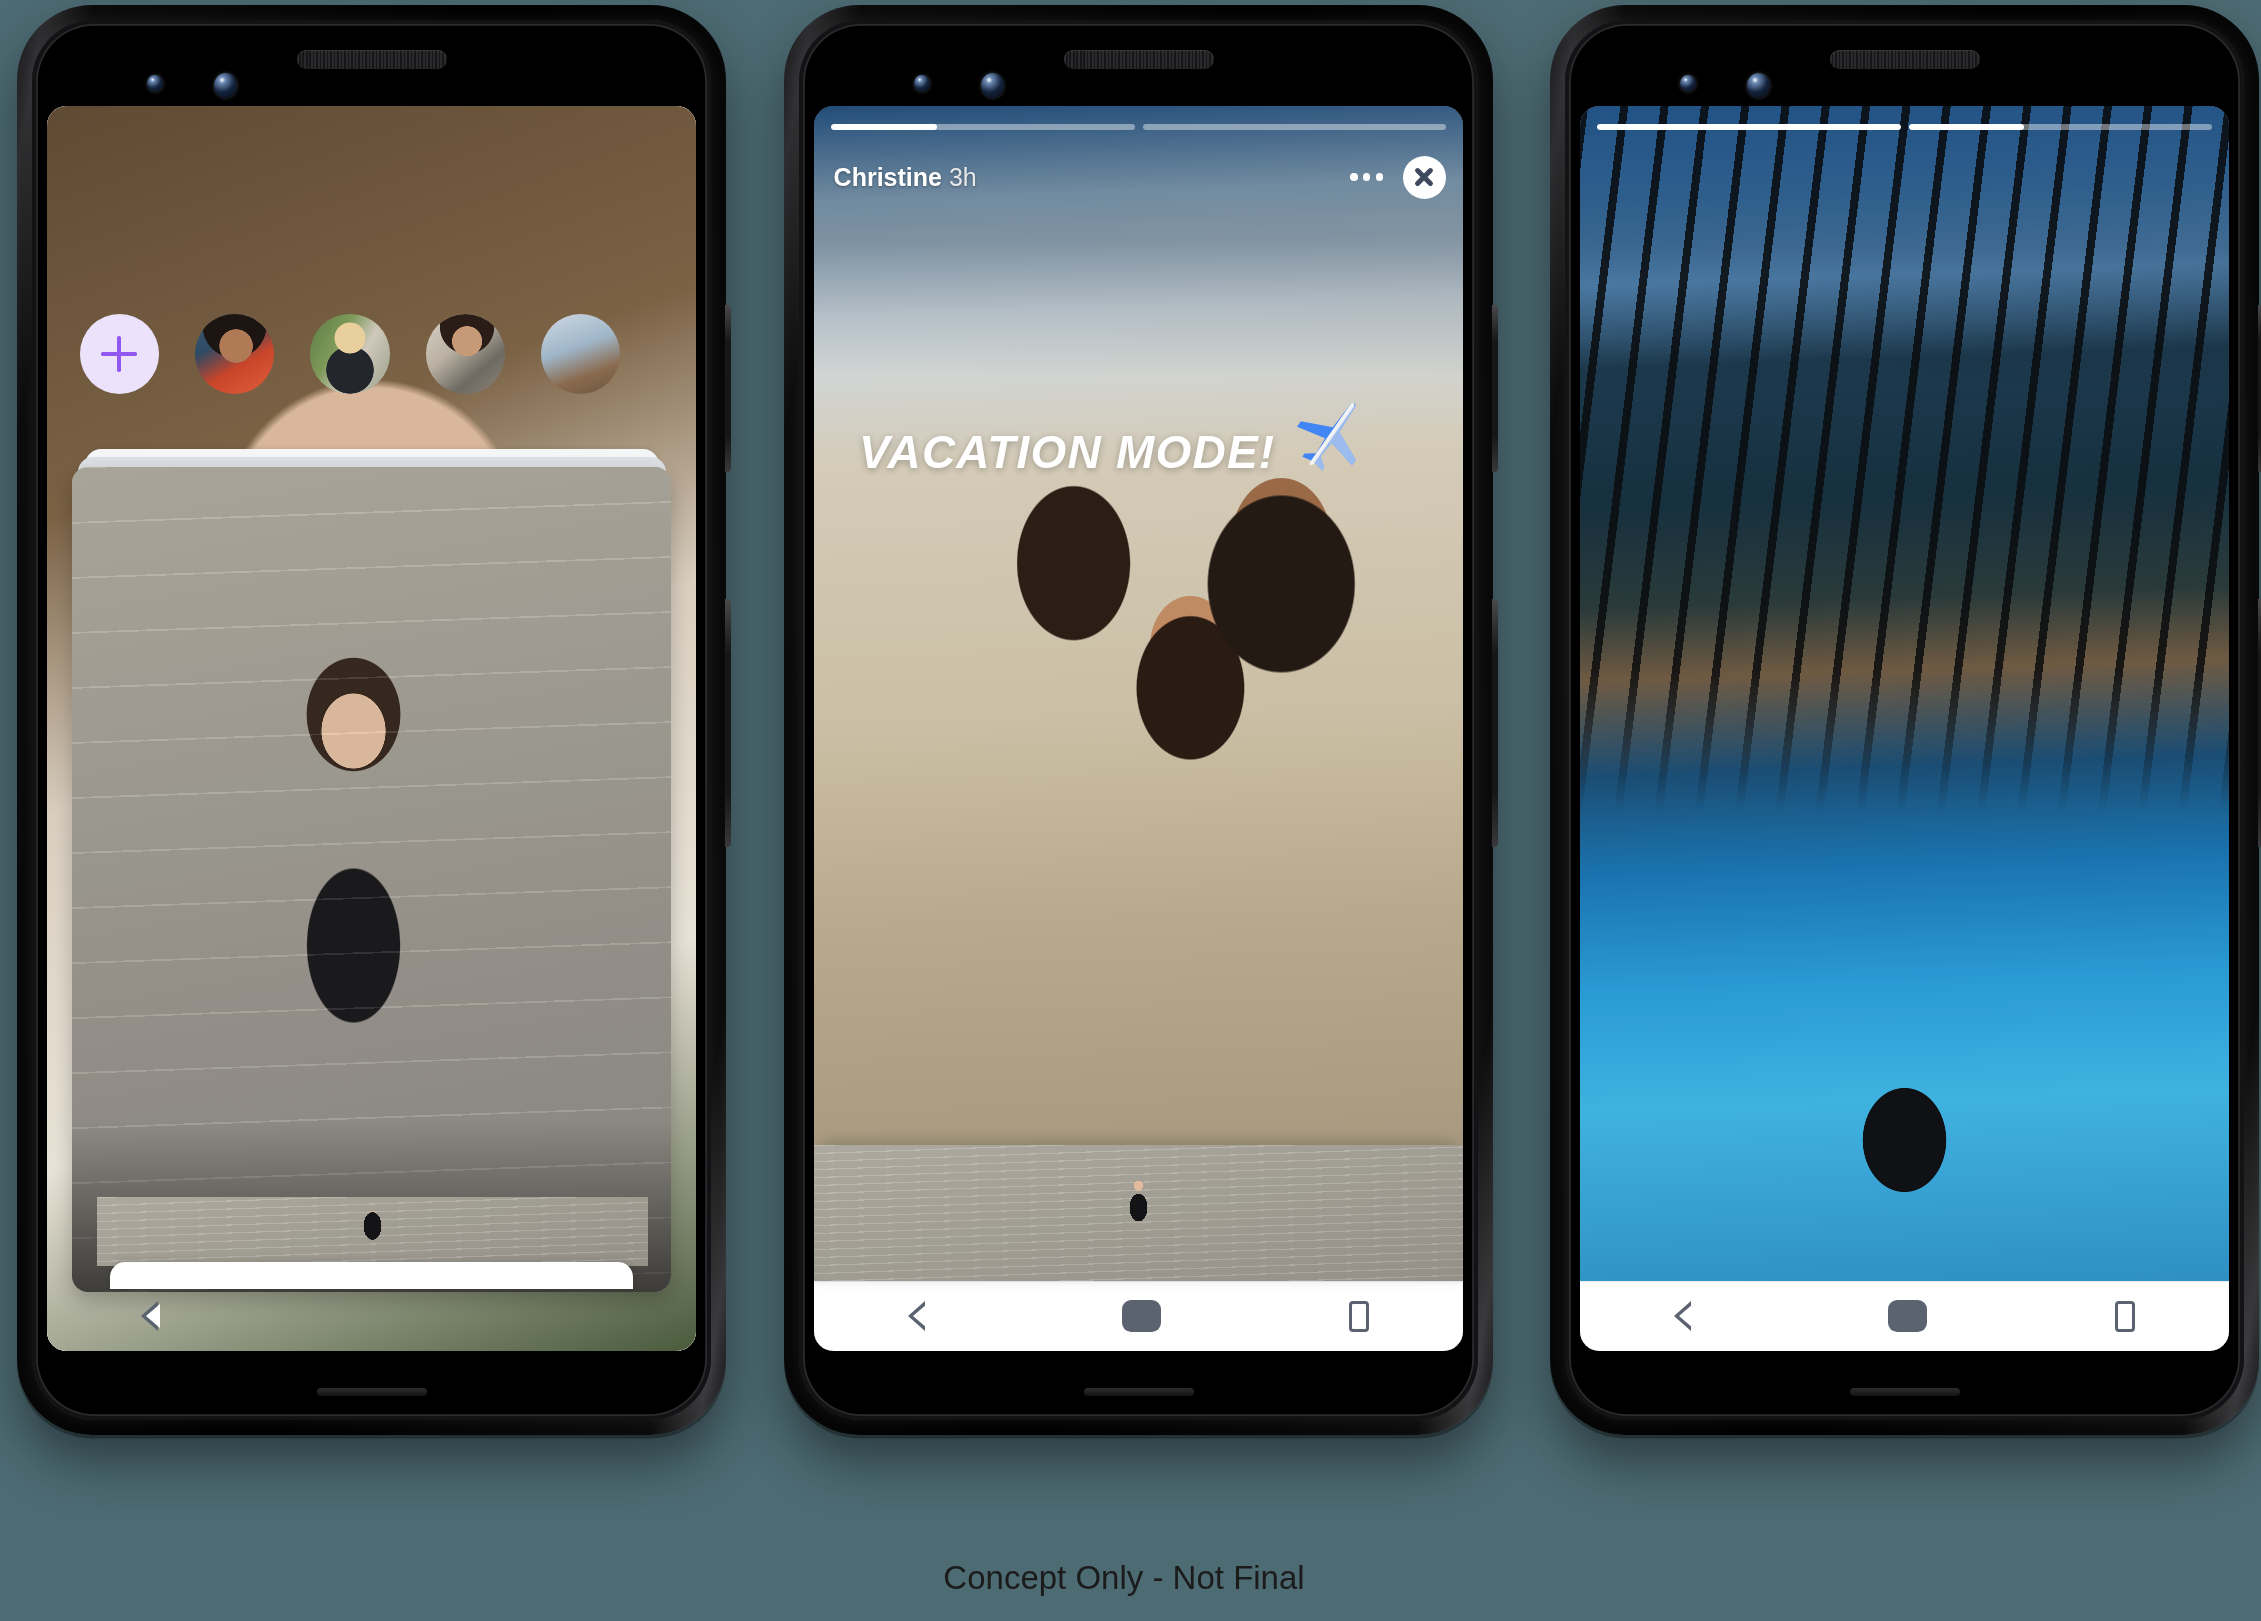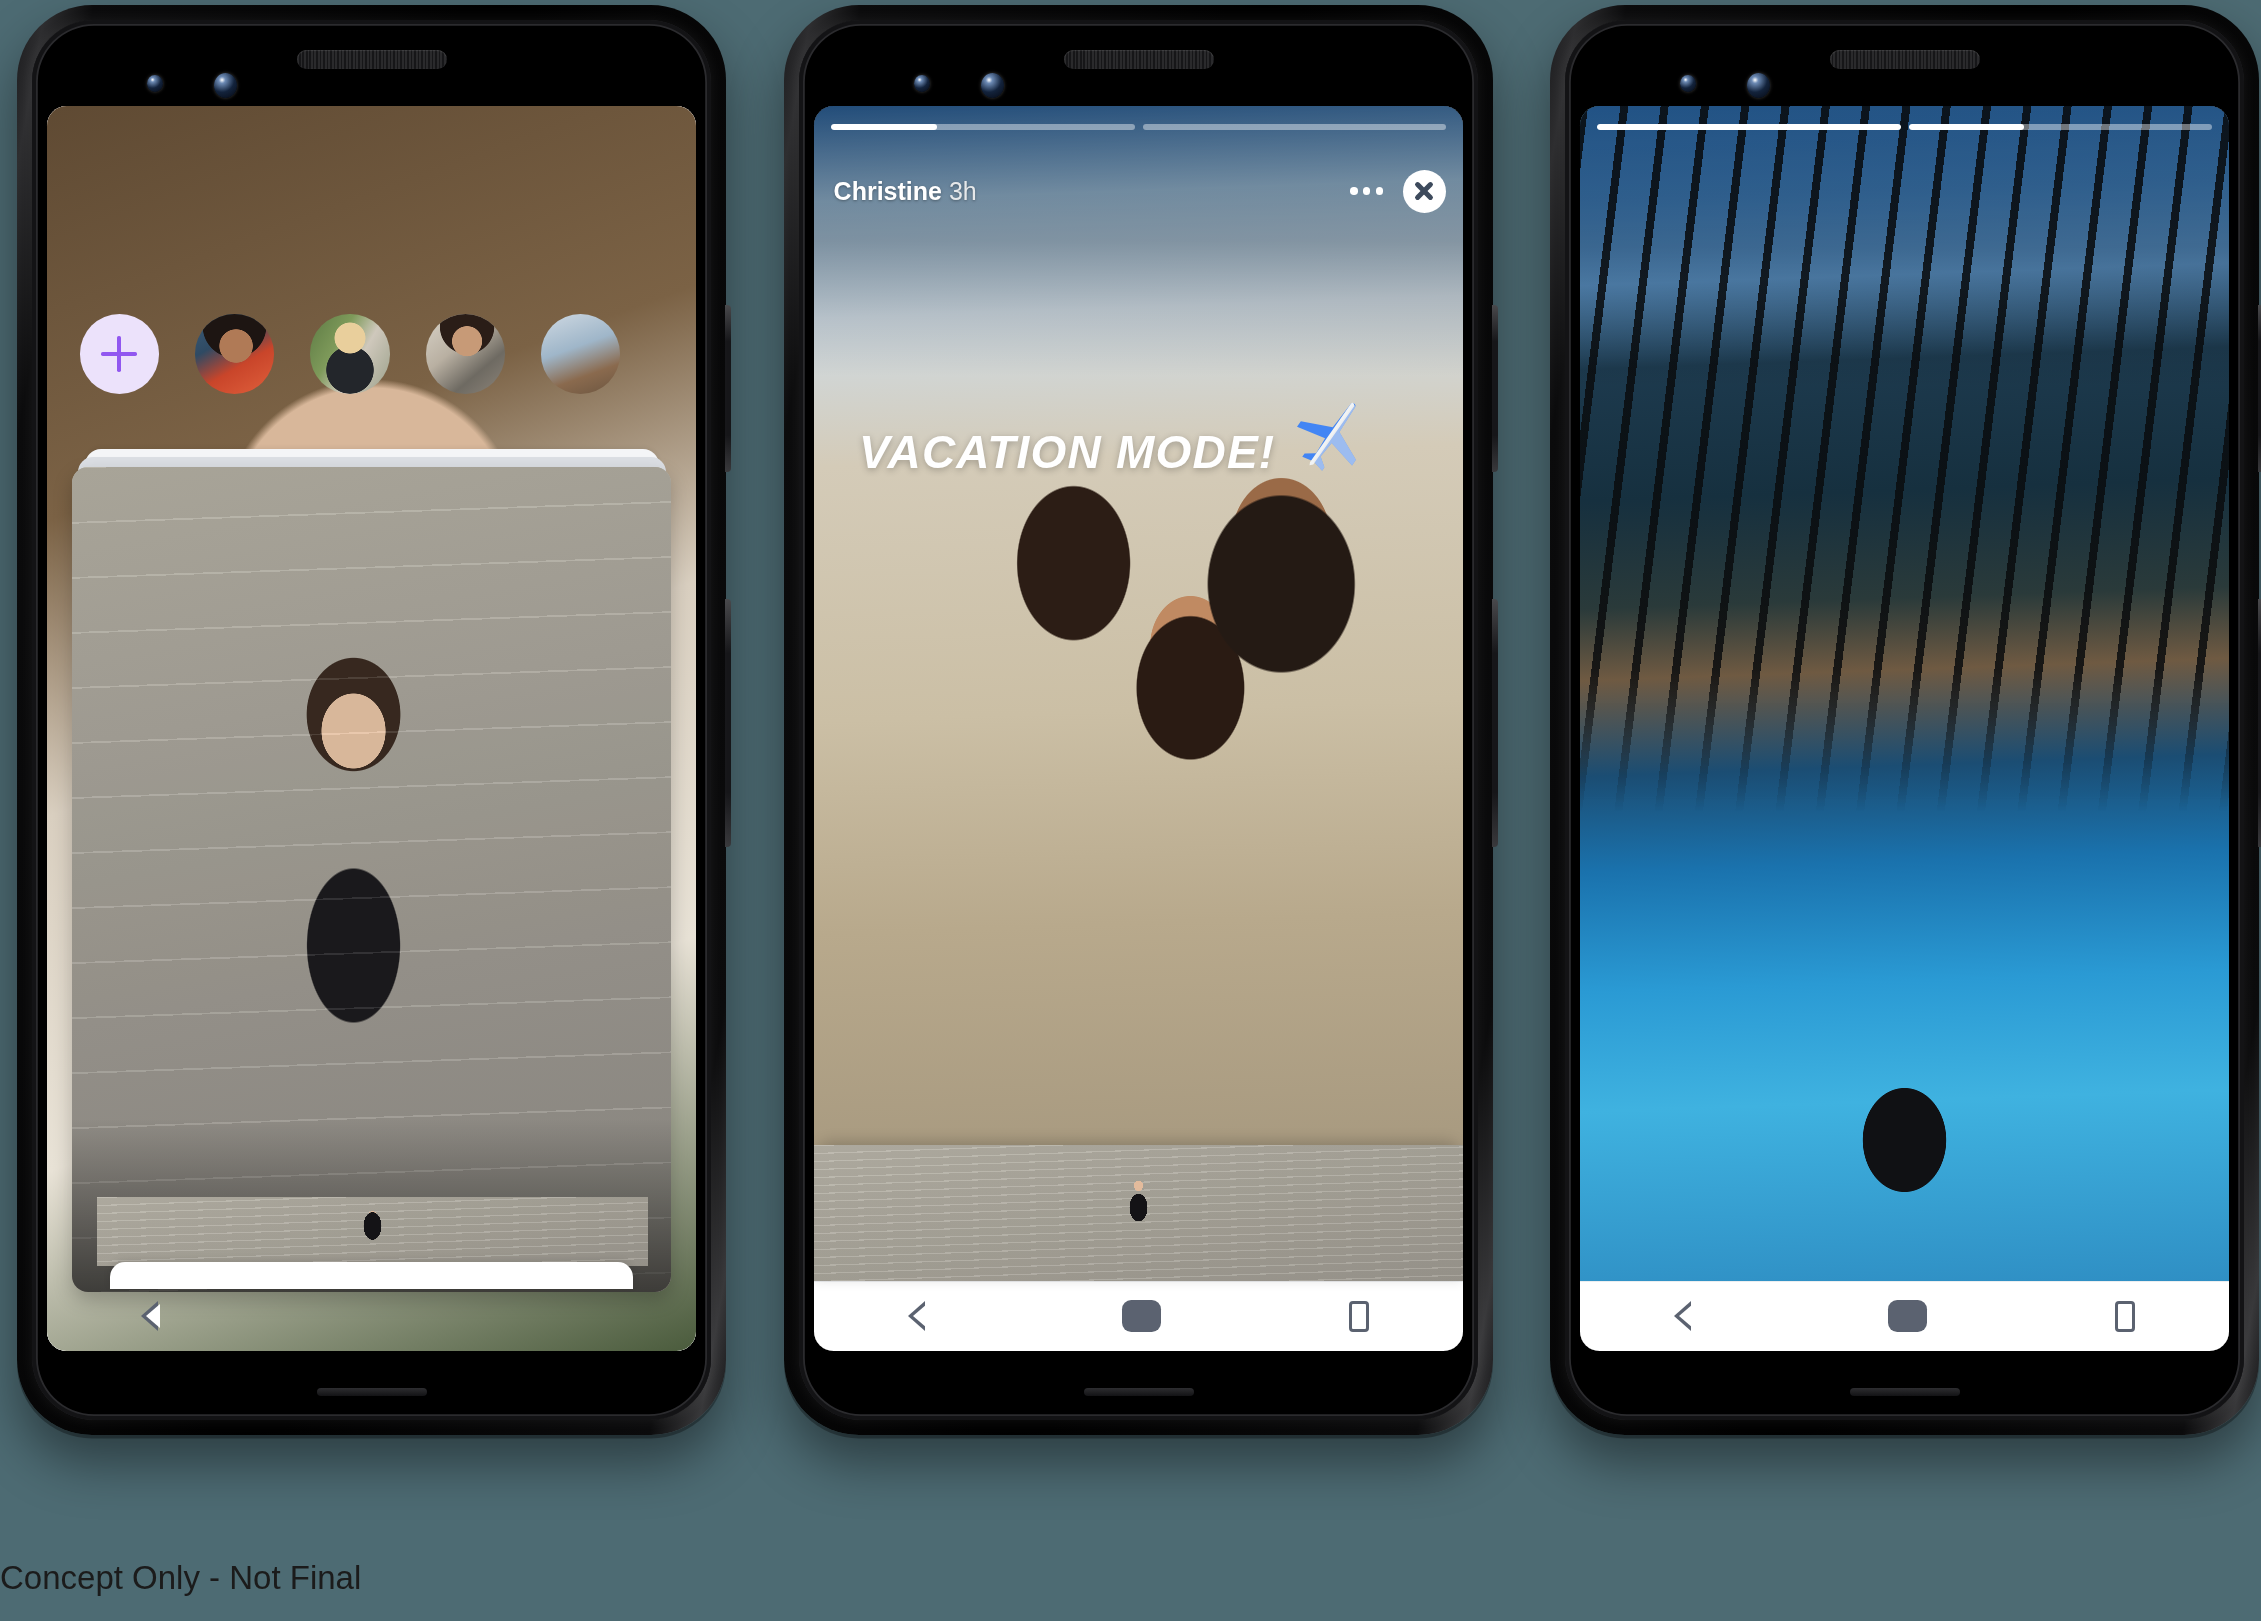--- a/index.html
+++ b/index.html
@@ -121,21 +121,21 @@
     border-top:12px solid transparent; border-bottom:12px solid transparent; border-right:14px solid #fff; }
   .nv-home { width:39px; height:32px; border-radius:9.2px; background:#5b6270; }
   .nv-rec { width:19.6px; height:31px; border-radius:4px; border:3.5px solid #5b6270; }
 
   
   .sv { width:100%; height:100%; position:relative; display:flex; flex-direction:column; background:#000; }
   .sv-media { position:relative; flex:1 1 auto; overflow:hidden; }
   .prog { position:absolute; top:18.4px; left:17.3px; right:17.3px; display:flex; gap:8px; z-index:6; }
   .seg { flex:1; height:6.3px; border-radius:3.5px; background:rgba(255,255,255,.42); overflow:hidden; }
   .seg i { display:block; height:100%; background:#fff; border-radius:3.5px; }
-  .sv-head { position:absolute; top:64px; left:19.6px; right:17.3px; display:flex; align-items:center;
+  .sv-head { position:absolute; top:50px; left:19.6px; right:17.3px; display:flex; align-items:center;
     justify-content:space-between; z-index:6; }
   .sv-user { font-size:25px; color:#fff; font-weight:bold; text-shadow:0 1.2px 2.9px rgba(0,0,0,.35); }
   .sv-user .tm { font-weight:normal; color:#e6e8ea; }
   .sv-actions { display:flex; align-items:center; gap:19.6px; }
   .dots { display:flex; gap:5.2px; }
   .dots i { width:7.5px; height:7.5px; border-radius:50%; background:#fff; display:block; }
   .closeb { width:43px; height:43px; border-radius:50%; background:#fff; display:flex;
     align-items:center; justify-content:center; }
   .closeb svg { width:22px; height:22px; stroke:#3d4a5c; stroke-width:5.5; fill:none; stroke-linecap:round; }
 
@@ -161,21 +161,21 @@
   .likesent { position:absolute; left:0; right:0; bottom:63px; z-index:6; text-align:center; }
   .ls-row { display:flex; align-items:center; justify-content:center; margin-bottom:3.5px; }
   .ls-av { width:76px; height:76px; border-radius:50%; overflow:hidden; margin-right:-19.6px;
     box-shadow:0 0 15px rgba(0,0,0,.4); }
   .ls-heart { width:86px; height:86px; border-radius:50%; background:#9157f0; display:flex;
     align-items:center; justify-content:center; box-shadow:0 3.5px 12.7px rgba(0,0,0,.35); position:relative; z-index:2; }
   .ls-heart svg { width:47px; height:47px; }
   .ls-label { font-size:25px; font-weight:bold; color:#fff; text-shadow:0 1.2px 4.6px rgba(0,0,0,.55); margin-top:8px; }
   .bubble { position:absolute; border-radius:50%; background:#9157f0; }
 
-  .caption { position:absolute; left:0; right:13px; bottom:24px; text-align:left;
+  .caption { position:absolute; left:0; right:13px; bottom:24px; text-align:center;
     font-size:33px; color:#1b1b1b; }
 
   .ph { position:absolute; inset:0; }
 </style>
 </head>
 <body>
 
 <div class="phone" id="phone1">
   <div class="side-btn" style="top:300px;height:167px;"></div>
   <div class="side-btn" style="top:594px;height:248px;"></div>

